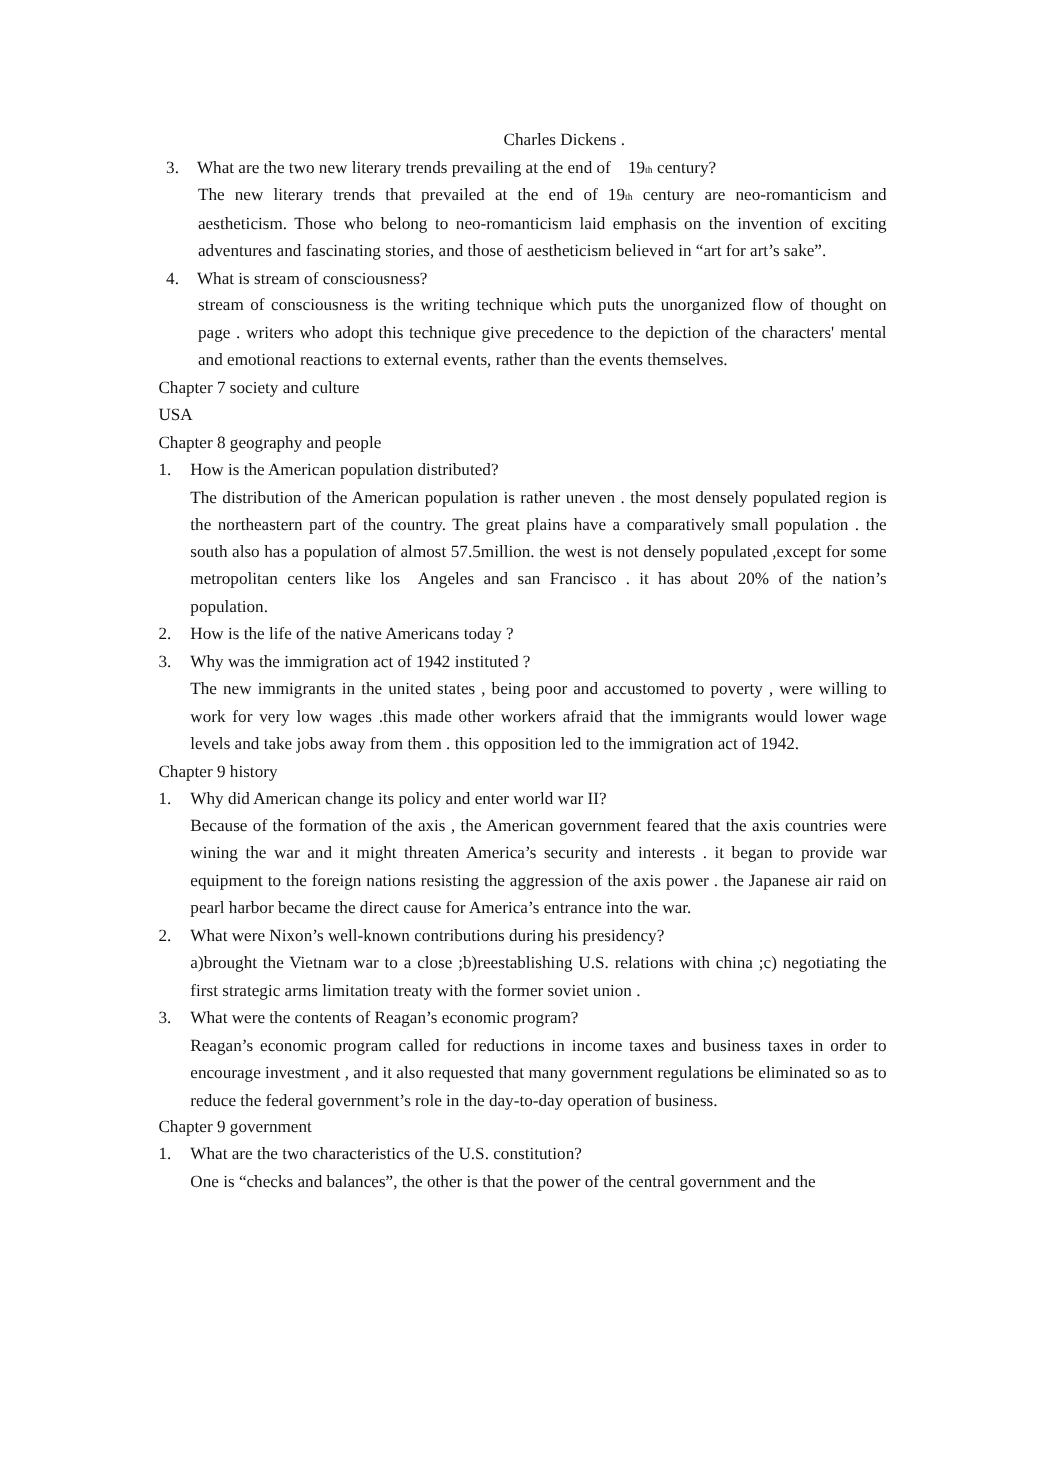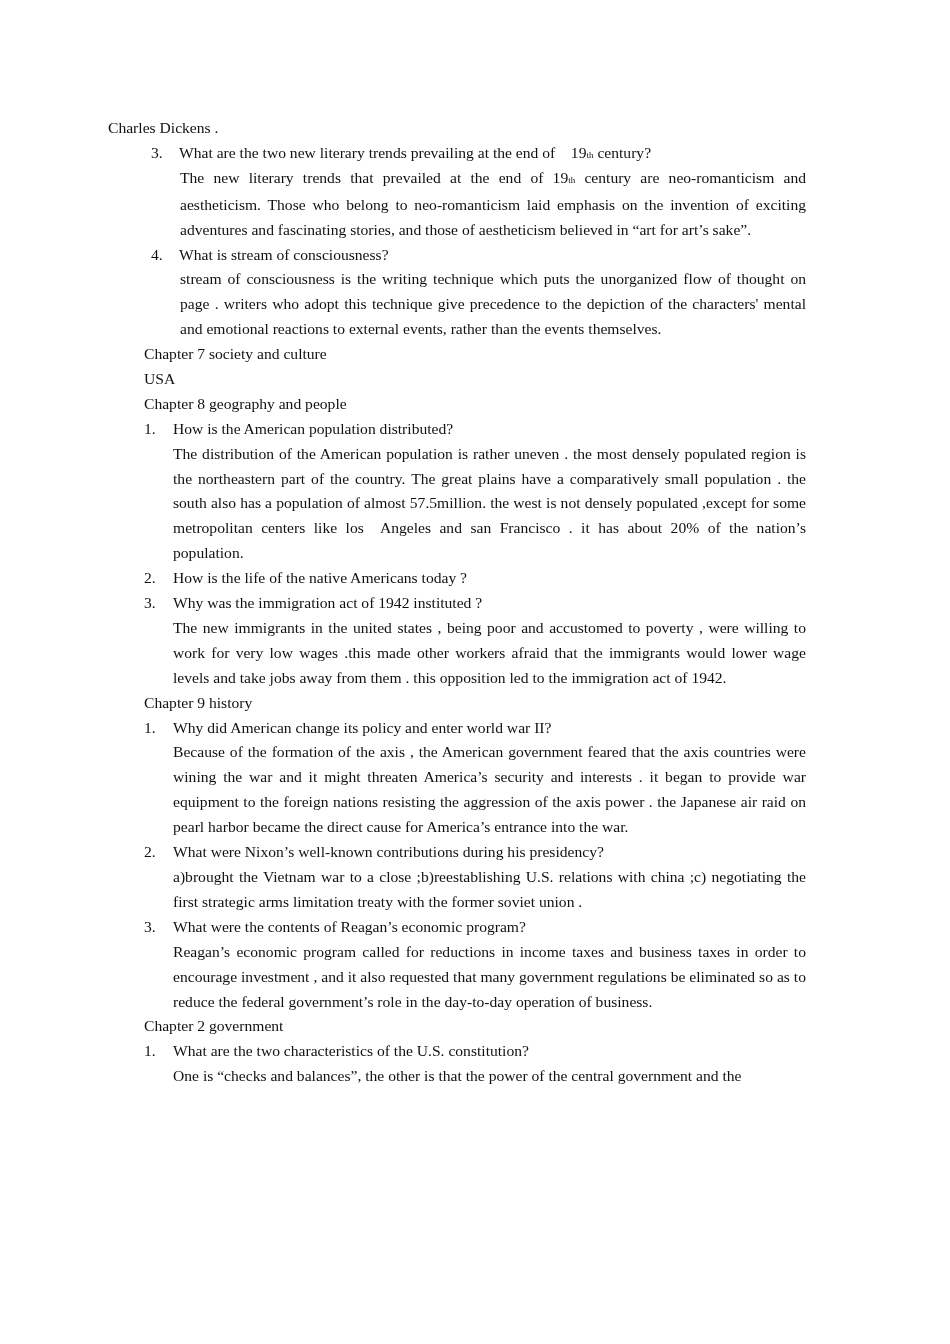--- a/index.html
+++ b/index.html
@@ -13,21 +13,21 @@
   .heading { padding-left: 144px; white-space: nowrap; }
   .q { position: relative; white-space: nowrap; }
   .q .num { position: absolute; }
   .q.a .num { left: 151px; }
   .q.a .qtext { padding-left: 179px; margin-top: 36px; }
   .q.b .num { left: 144px; }
   .q.b .qtext { padding-left: 173px; text-align: right; }
   .ans { width: 633px; text-align: justify; text-align-last: left; font-family: Liberation Serif, serif; }
   .ans.a { margin-left: 180px; width: 626px; }
   .ans.b { margin-left: 173px; width: 633px; }
-  .cont { padding-left: 108px; white-space: nowrap; }
+  .cont { padding-left: 76px; white-space: nowrap; text-align: center; }
   sup.th { font-size: 9px; vertical-align: baseline; position: relative; top: 0; }
 </style>
 </head>
 <body>
 
 <div class="page">
 
   <div class="line cont">Charles Dickens .</div>
 
   <div class="line q a">
@@ -77,21 +77,21 @@
     <span class="qtext">What were Nixon’s well-known contributions during his presidency?</span>
   </div>
   <div class="ans b">a)brought the Vietnam war to a close ;b)reestablishing U.S. relations with china ;c) negotiating the first strategic arms limitation treaty with the former soviet union .</div>
 
   <div class="line q b">
     <span class="num">3.</span>
     <span class="qtext">What were the contents of Reagan’s economic program?</span>
   </div>
   <div class="ans b">Reagan’s economic program called for reductions in income taxes and business taxes in order to encourage investment  , and it also requested that many government regulations be eliminated so as to reduce the federal government’s role in the day-to-day operation of business.</div>
 
-  <div class="line heading">Chapter 2 government</div>
+  <div class="line heading">Chapter 9 government</div>
 
   <div class="line q b">
     <span class="num">1.</span>
     <span class="qtext">What are the two characteristics of the U.S. constitution?</span>
   </div>
   <div class="ans b">One is “checks and balances”, the other is that the power of the central government and the</div>
 
 </div>
 
 </body></html>

